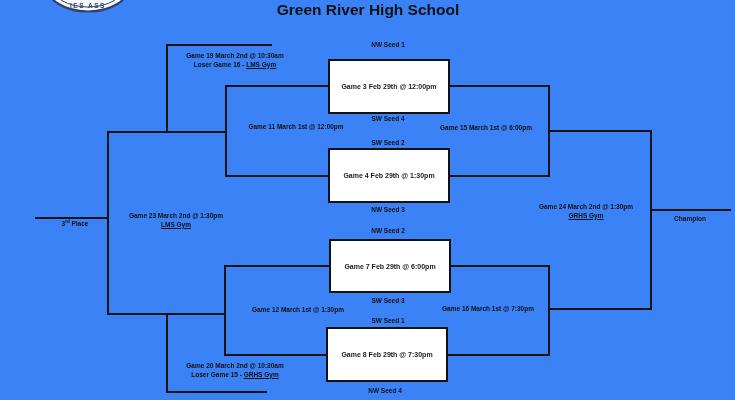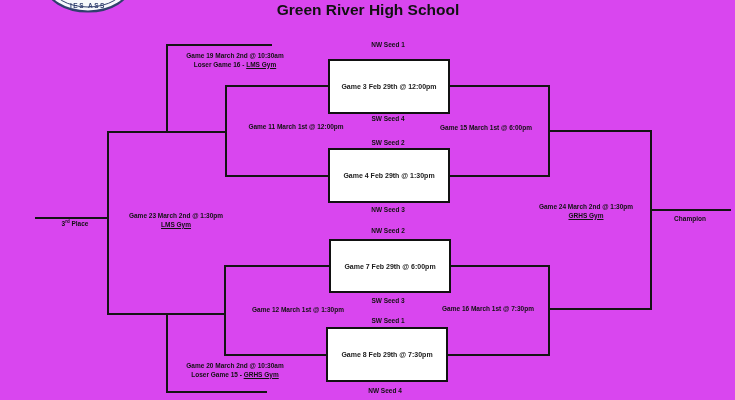--- a/index.html
+++ b/index.html
@@ -1,17 +1,17 @@
 <!DOCTYPE html>
 <html><head>
 <meta charset="utf-8">
 <style>
   html,body{margin:0;padding:0;background:#ffffff;}
   #stage{
-    position:relative;width:735px;height:400px;background:#d946ef;
+    position:relative;width:735px;height:400px;background:#3b82f6;
     font-family:"Liberation Sans","DejaVu Sans",sans-serif;color:#1a1a1a;overflow:hidden;
   }
   .title{
     position:absolute;left:368px;top:1px;transform:translateX(-50%);
     font-size:15.5px;font-weight:bold;white-space:nowrap;color:#111;
   }
   .hline,.vline{position:absolute;background:#141414;}
   .hline{height:2px;}
   .vline{width:2px;}
   .gamebox{

